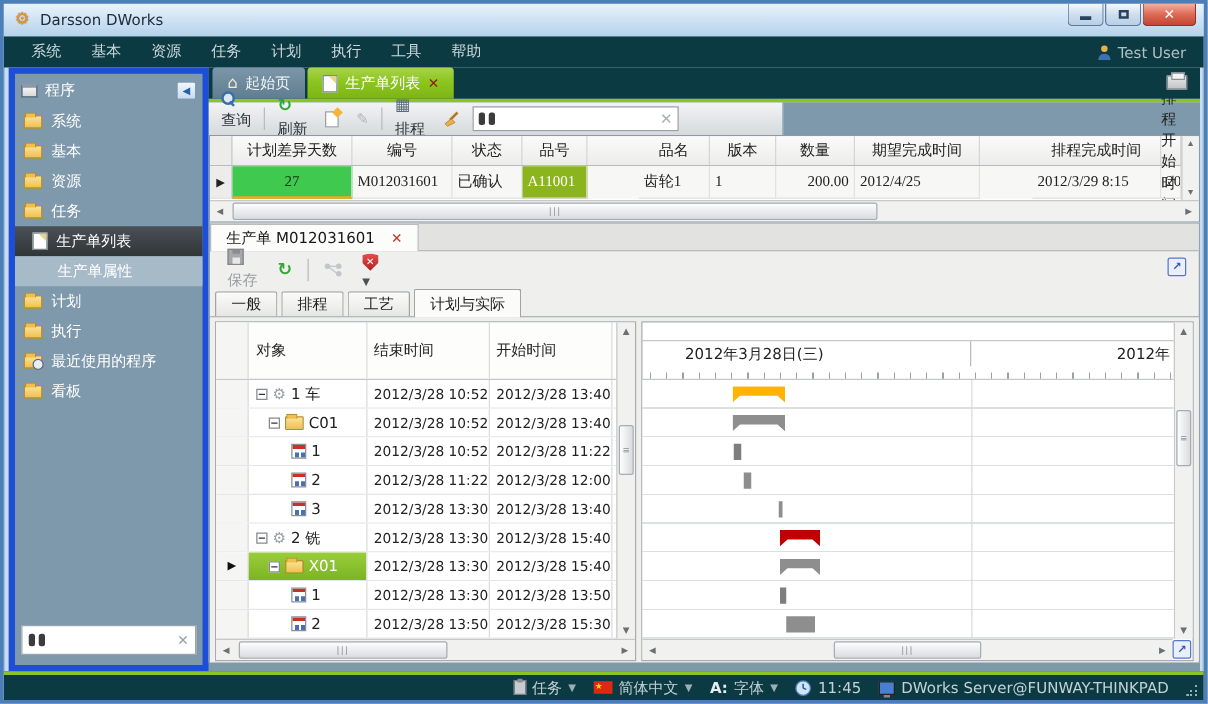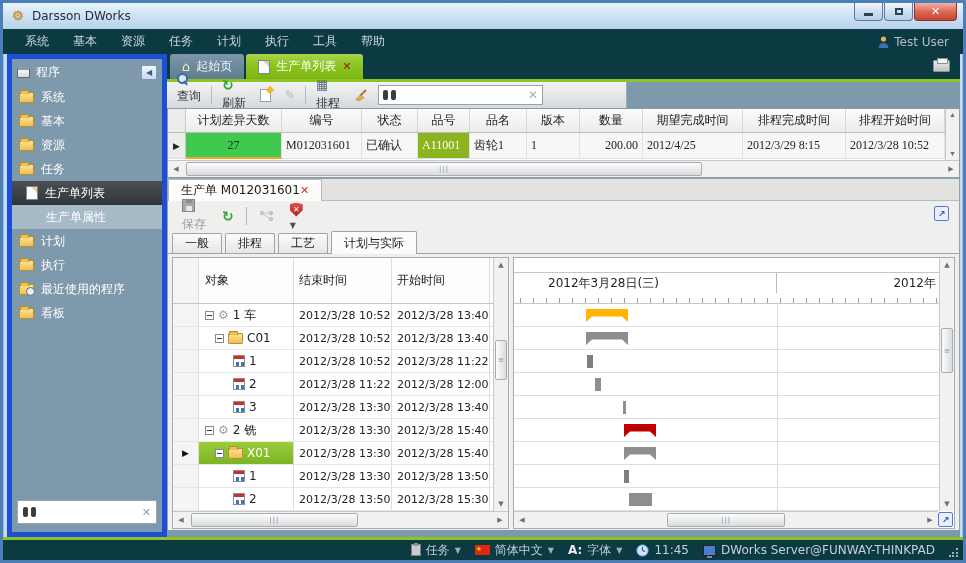--- a/index.html
+++ b/index.html
@@ -114,22 +114,22 @@
   .grid-table{ flex:1; min-width:0; }
   .g-row{ display:flex; }
   .g-h{ height:24px; background:linear-gradient(#FBFBFB,#ECECEA); border-bottom:1px solid #B8BCC0; }
   .g-h .g-cell{ font-size:12px; color:#222; display:flex; align-items:center; justify-content:center;
     border-right:1px solid #D4D6D8; }
   .g-d{ height:26px; background:#F7F7F5; }
   .g-d .g-cell{ display:flex; align-items:center; padding:0 4px; border-right:1px solid #E0E2E4;
     border-bottom:1px solid #E0E2E4; font-size:12px; color:#222; overflow:hidden; white-space:nowrap; }
   .g-cell.ind{ width:18px; justify-content:center; background:#ECECEA;
     border-right:1px solid #C6C8CA; font-size:9px; color:#222; padding:0; }
-  .c0{width:96px;} .c1{width:80px;} .c2{width:56px;} .c3{width:52px;} .c4{width:57px;}
-  .c5{width:53px;} .c6{width:63px; justify-content:flex-end;} .c7{width:100px;} .c8{width:103px;} .c9{flex:1;}
+  .c0{width:96px;} .c1{width:80px;} .c2{width:56px;} .c3{width:52px;} .c4{width:57px;margin-left:41px;}
+  .c5{width:53px;} .c6{width:63px; justify-content:flex-end;} .c7{width:100px;} .c8{width:103px;margin-left:42px;} .c9{flex:1;}
   .cell-green{ background:var(--green-cell); justify-content:center !important;
     border-bottom:2px solid #F5A623 !important; color:#10340F !important; }
   .cell-olive{ background:var(--olive-cell); color:#fff !important; }
   .grid-vscroll{ width:14px; background:#F1F1EF; border-left:1px solid #C8C8C8;
     display:flex; flex-direction:column; align-items:center; justify-content:space-between;
     padding:2px 0; font-size:7px; color:#6A7076; }
   .grid-hscroll{ height:17px; }
 
   
   .hscroll{ display:flex; align-items:center; background:#F1F1EF; border-top:1px solid #C8C8C8; }
@@ -144,21 +144,21 @@
   .vscroll .track{ flex:1; position:relative; }
   .vscroll .thumb{ position:absolute; left:1px; right:1px; border:1px solid #A6ACB2;
     border-radius:2px; background:linear-gradient(90deg,#FDFDFD,#D9DCDF); display:flex;
     align-items:center; justify-content:center; color:#8A9096; font-size:7px; }
 
   
   .docpanel{ height:352px; background:#EFEFED; border:1px solid #98A2AA; display:flex;
     flex-direction:column; }
   .doc-tabrow{ height:22px; background:#E2E2E0; border-bottom:1px solid #B8BCC0; display:flex; }
   .doc-tab{ background:#FCFCFA; border:1px solid #B8BCC0; border-bottom:none; height:22px;
-    display:flex; align-items:center; gap:0; padding:0 12px; font-size:12px; color:#1A1A1A; }
+    display:flex; align-items:center; gap:13px; padding:0 12px; font-size:12px; color:#1A1A1A; }
   .doc-tab .tab-x{ color:#C0392B; font-weight:bold; font-size:11px; }
   .doc-toolbar{ height:30px; display:flex; align-items:center; gap:8px; padding:0 10px;
     position:relative; }
   .ic-floppy{ width:13px; height:13px; background:#A6A8AC; border:1px solid #83868A; position:relative; }
   .ic-floppy::after{ content:""; position:absolute; left:3px; bottom:0; width:6px; height:5px; background:#E8E8E8; }
   .ic-floppy::before{ content:""; position:absolute; left:3px; top:0; width:6px; height:3px; background:#8A8C90; }
   .doc-save-lbl{ color:#9A9EA2; }
   .ic-nodes circle{ fill:#C2C6CA; } .ic-nodes line{ stroke:#C2C6CA; }
   .ic-shield{ width:13px; height:14px; background:linear-gradient(#E05050,#B02020);
     clip-path:polygon(50% 0,100% 12%,100% 55%,50% 100%,0 55%,0 12%);

